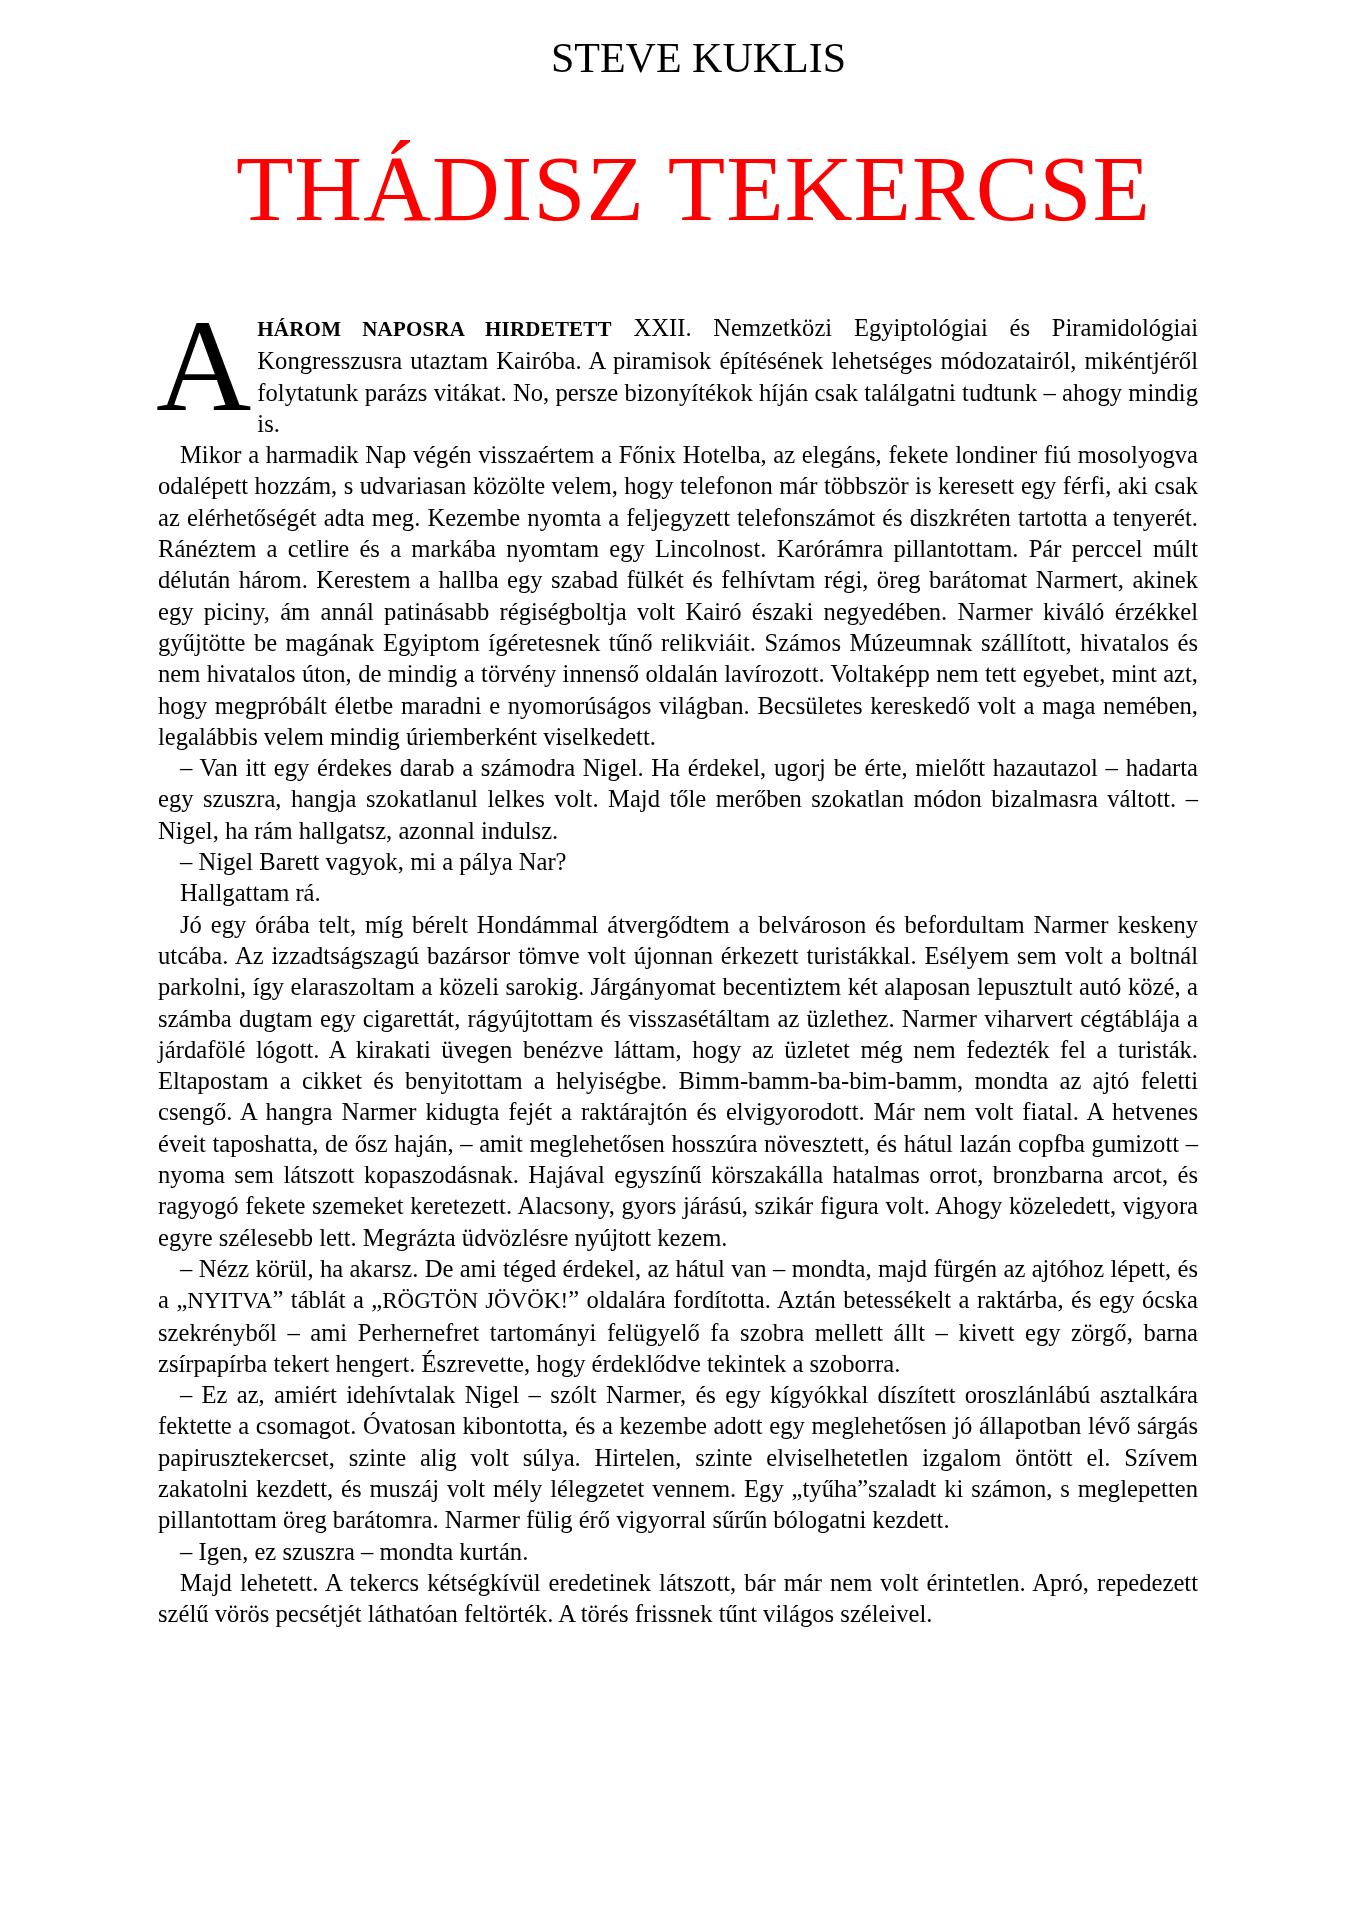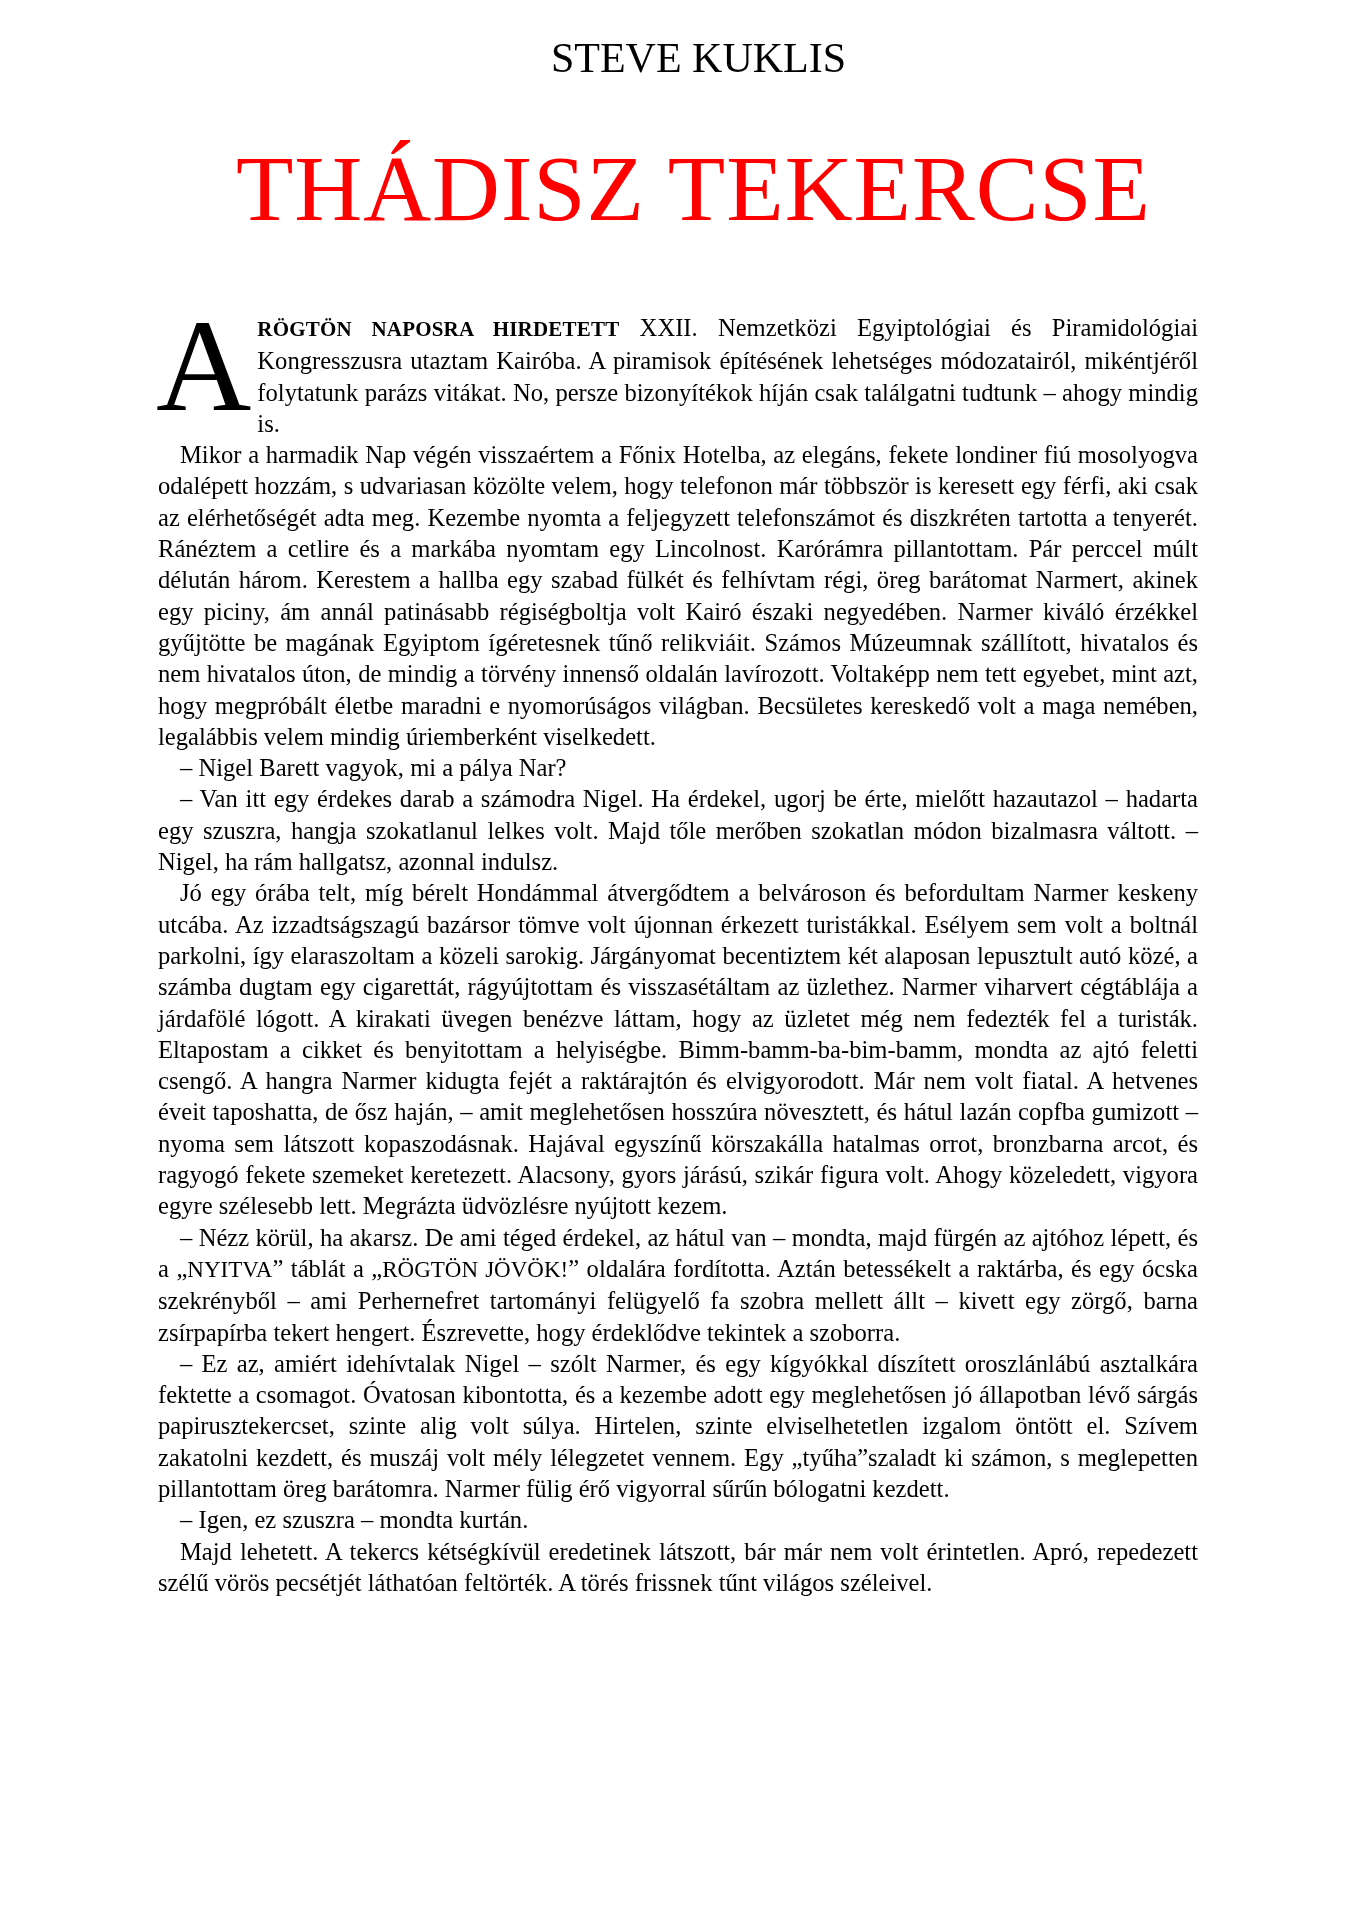--- a/index.html
+++ b/index.html
@@ -81,23 +81,24 @@
   }
 </style>
 </head>
 <body style="color: rgb(0, 0, 0);">
 
 <div class="page">
   <h2 class="author">STEVE KUKLIS</h2>
   <h1 class="title" style="color: rgb(255, 0, 0);">THÁDISZ TEKERCSE</h1>
 
   <div class="body">
-    <p class="first"><span class="dropcap">A</span><span class="lead"> RÖGTÖN NAPOSRA HIRDETETT</span><span> XXII. Nemzetközi Egyiptológiai és Piramidológiai Kongresszusra utaztam Kairóba. A piramisok építésének lehetséges módozatairól, mikéntjéről folytatunk parázs vitákat. No, persze bizonyítékok híján csak találgatni tudtunk – ahogy mindig is.</span></p>
+    <p class="first"><span class="dropcap">A</span><span class="lead"> HÁROM NAPOSRA HIRDETETT</span><span> XXII. Nemzetközi Egyiptológiai és Piramidológiai Kongresszusra utaztam Kairóba. A piramisok építésének lehetséges módozatairól, mikéntjéről folytatunk parázs vitákat. No, persze bizonyítékok híján csak találgatni tudtunk – ahogy mindig is.</span></p>
     <p>Mikor a harmadik Nap végén visszaértem a Főnix Hotelba, az elegáns, fekete londiner fiú mosolyogva odalépett hozzám, s udvariasan közölte velem, hogy telefonon már többször is keresett egy férfi, aki csak az elérhetőségét adta meg. Kezembe nyomta a feljegyzett telefonszámot és diszkréten tartotta a tenyerét. Ránéztem a cetlire és a markába nyomtam egy Lincolnost. Karórámra pillantottam. Pár perccel múlt délután három. Kerestem a hallba egy szabad fülkét és felhívtam régi, öreg barátomat Narmert, akinek egy piciny, ám annál patinásabb régiségboltja volt Kairó északi negyedében. Narmer kiváló érzékkel gyűjtötte be magának Egyiptom ígéretesnek tűnő relikviáit. Számos Múzeumnak szállított, hivatalos és nem hivatalos úton, de mindig a törvény innenső oldalán lavírozott. Voltaképp nem tett egyebet, mint azt, hogy megpróbált életbe maradni e nyomorúságos világban. Becsületes kereskedő volt a maga nemében, legalábbis velem mindig úriemberként viselkedett.</p>
+    <p>– Van itt egy érdekes darab a számodra Nigel.  Ha érdekel, ugorj be érte, mielőtt hazautazol – hadarta egy szuszra, hangja szokatlanul lelkes volt. Majd tőle merőben szokatlan módon bizalmasra váltott. – Nigel, ha rám hallgatsz, azonnal indulsz.</p>
     <p>– Nigel Barett vagyok, mi a pálya Nar?</p>
-    <p>– Van itt egy érdekes darab a számodra Nigel.  Ha érdekel, ugorj be érte, mielőtt hazautazol – hadarta egy szuszra, hangja szokatlanul lelkes volt. Majd tőle merőben szokatlan módon bizalmasra váltott. – Nigel, ha rám hallgatsz, azonnal indulsz.</p>
+    <p>Hallgattam rá.</p>
     <p>Jó egy órába telt, míg bérelt Hondámmal átvergődtem a belvároson és befordultam Narmer keskeny utcába. Az izzadtságszagú bazársor tömve volt újonnan érkezett turistákkal. Esélyem sem volt a boltnál parkolni, így elaraszoltam a közeli sarokig. Járgányomat becentiztem két alaposan lepusztult autó közé, a számba dugtam egy cigarettát, rágyújtottam és visszasétáltam az üzlethez. Narmer viharvert cégtáblája a járdafölé lógott. A kirakati üvegen benézve láttam, hogy az üzletet még nem fedezték fel a turisták.  Eltapostam a cikket és benyitottam a helyiségbe. Bimm-bamm-ba-bim-bamm, mondta az ajtó feletti csengő. A hangra Narmer kidugta fejét a raktárajtón és elvigyorodott. Már nem volt fiatal. A hetvenes éveit taposhatta, de ősz haján, – amit meglehetősen hosszúra növesztett, és hátul lazán copfba gumizott – nyoma sem látszott kopaszodásnak. Hajával egyszínű körszakálla hatalmas orrot, bronzbarna arcot, és ragyogó fekete szemeket keretezett. Alacsony, gyors járású, szikár figura volt. Ahogy közeledett, vigyora egyre szélesebb lett. Megrázta üdvözlésre nyújtott kezem.</p>
     <p><span>– Nézz körül, ha akarsz. De ami téged érdekel, az hátul van – mondta, majd fürgén az ajtóhoz lépett, és a „</span><span class="smallcaps">NYITVA</span><span>” táblát a „</span><span class="smallcaps">RÖGTÖN JÖVÖK!</span><span>” oldalára fordította. Aztán betessékelt a raktárba, és egy ócska szekrényből – ami Perhernefret tartományi felügyelő fa szobra mellett állt – kivett egy zörgő, barna zsírpapírba tekert hengert. Észrevette, hogy érdeklődve tekintek a szoborra.</span></p>
     <p>– Ez az, amiért idehívtalak Nigel – szólt Narmer, és egy kígyókkal díszített oroszlánlábú asztalkára fektette a csomagot. Óvatosan kibontotta, és a kezembe adott egy meglehetősen jó állapotban lévő sárgás papirusztekercset, szinte alig volt súlya. Hirtelen, szinte elviselhetetlen izgalom öntött el. Szívem zakatolni kezdett, és muszáj volt mély lélegzetet vennem. Egy „tyűha”szaladt ki számon, s meglepetten pillantottam öreg barátomra. Narmer fülig érő vigyorral sűrűn bólogatni kezdett.</p>
     <p>– Igen, ez szuszra – mondta kurtán.</p>
     <p>Majd lehetett. A tekercs kétségkívül eredetinek látszott, bár már nem volt érintetlen. Apró, repedezett szélű vörös pecsétjét láthatóan feltörték. A törés frissnek tűnt világos széleivel.</p>
   </div>
 </div>
 
 </body></html>

